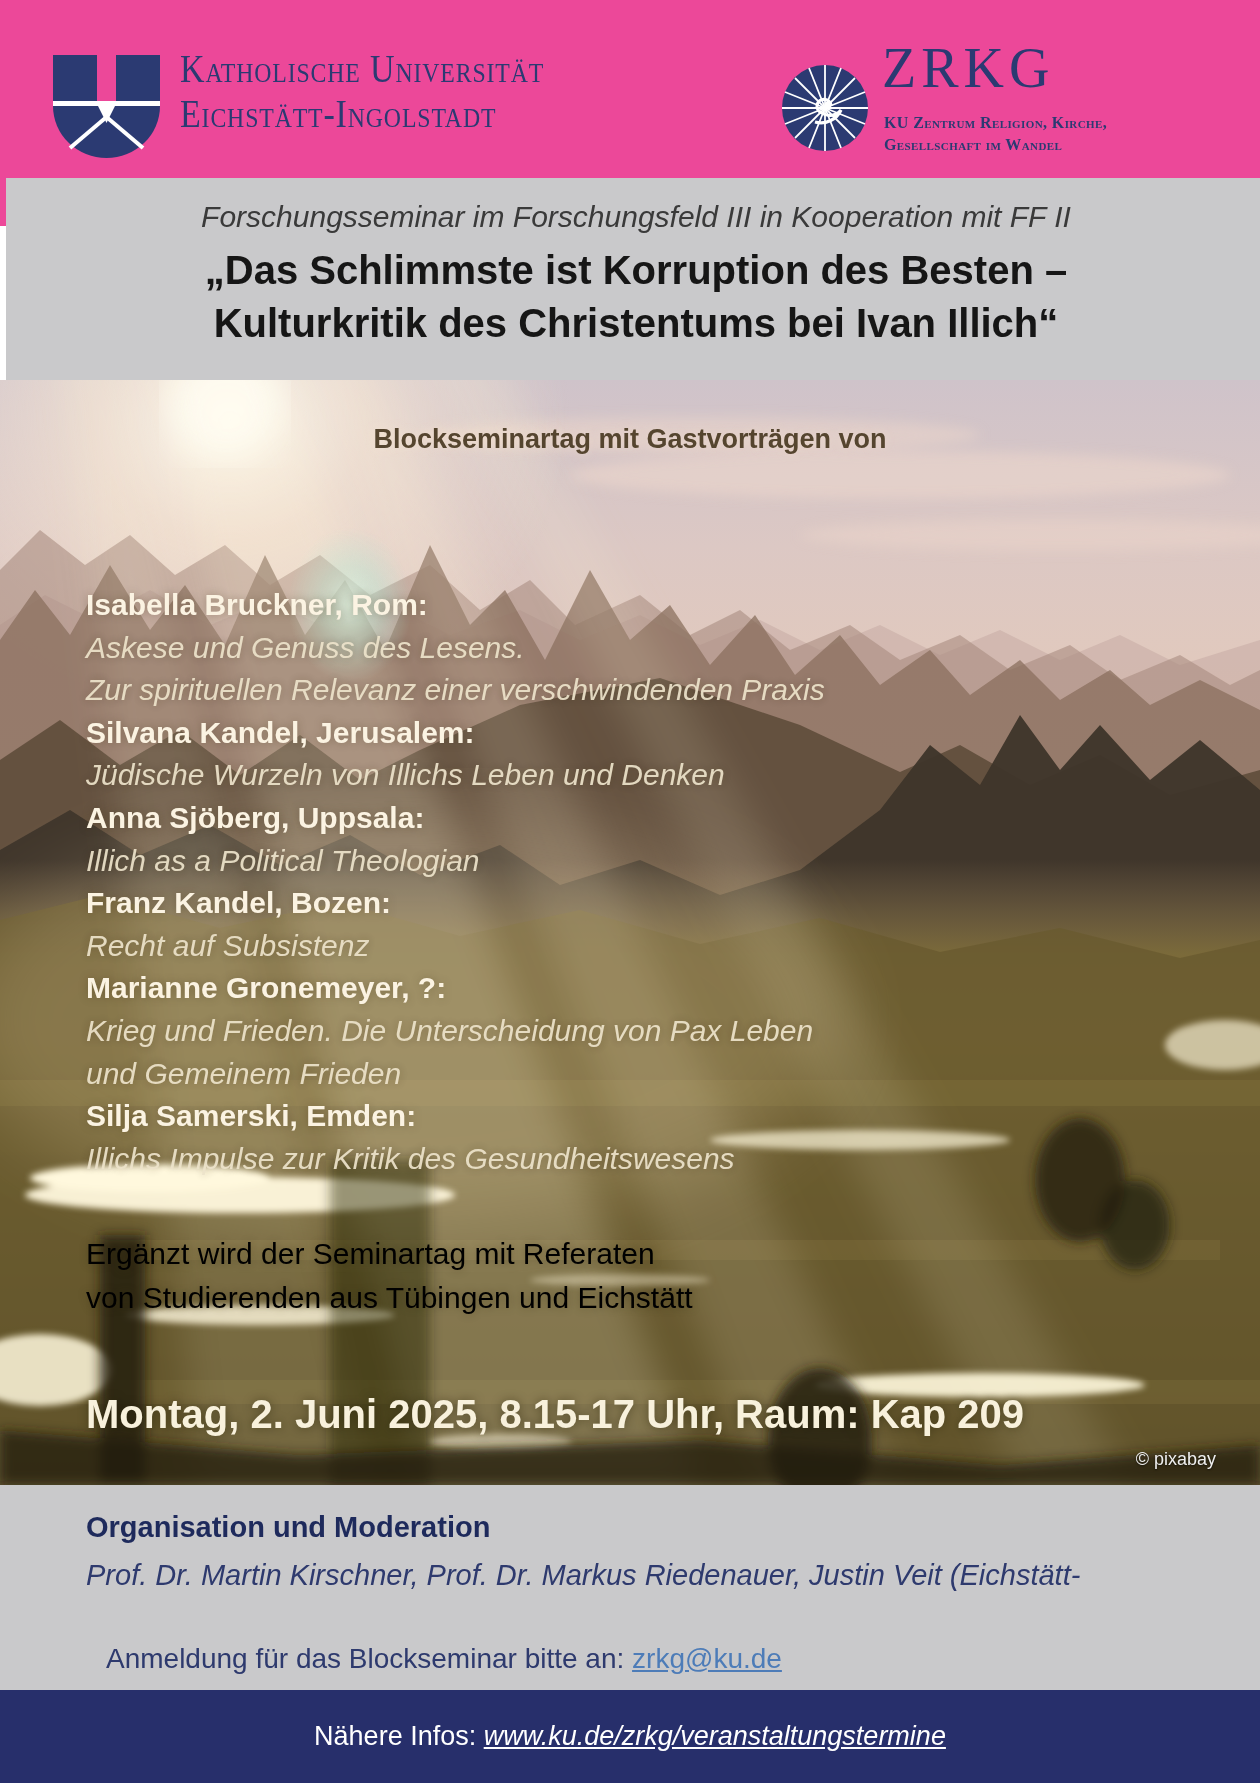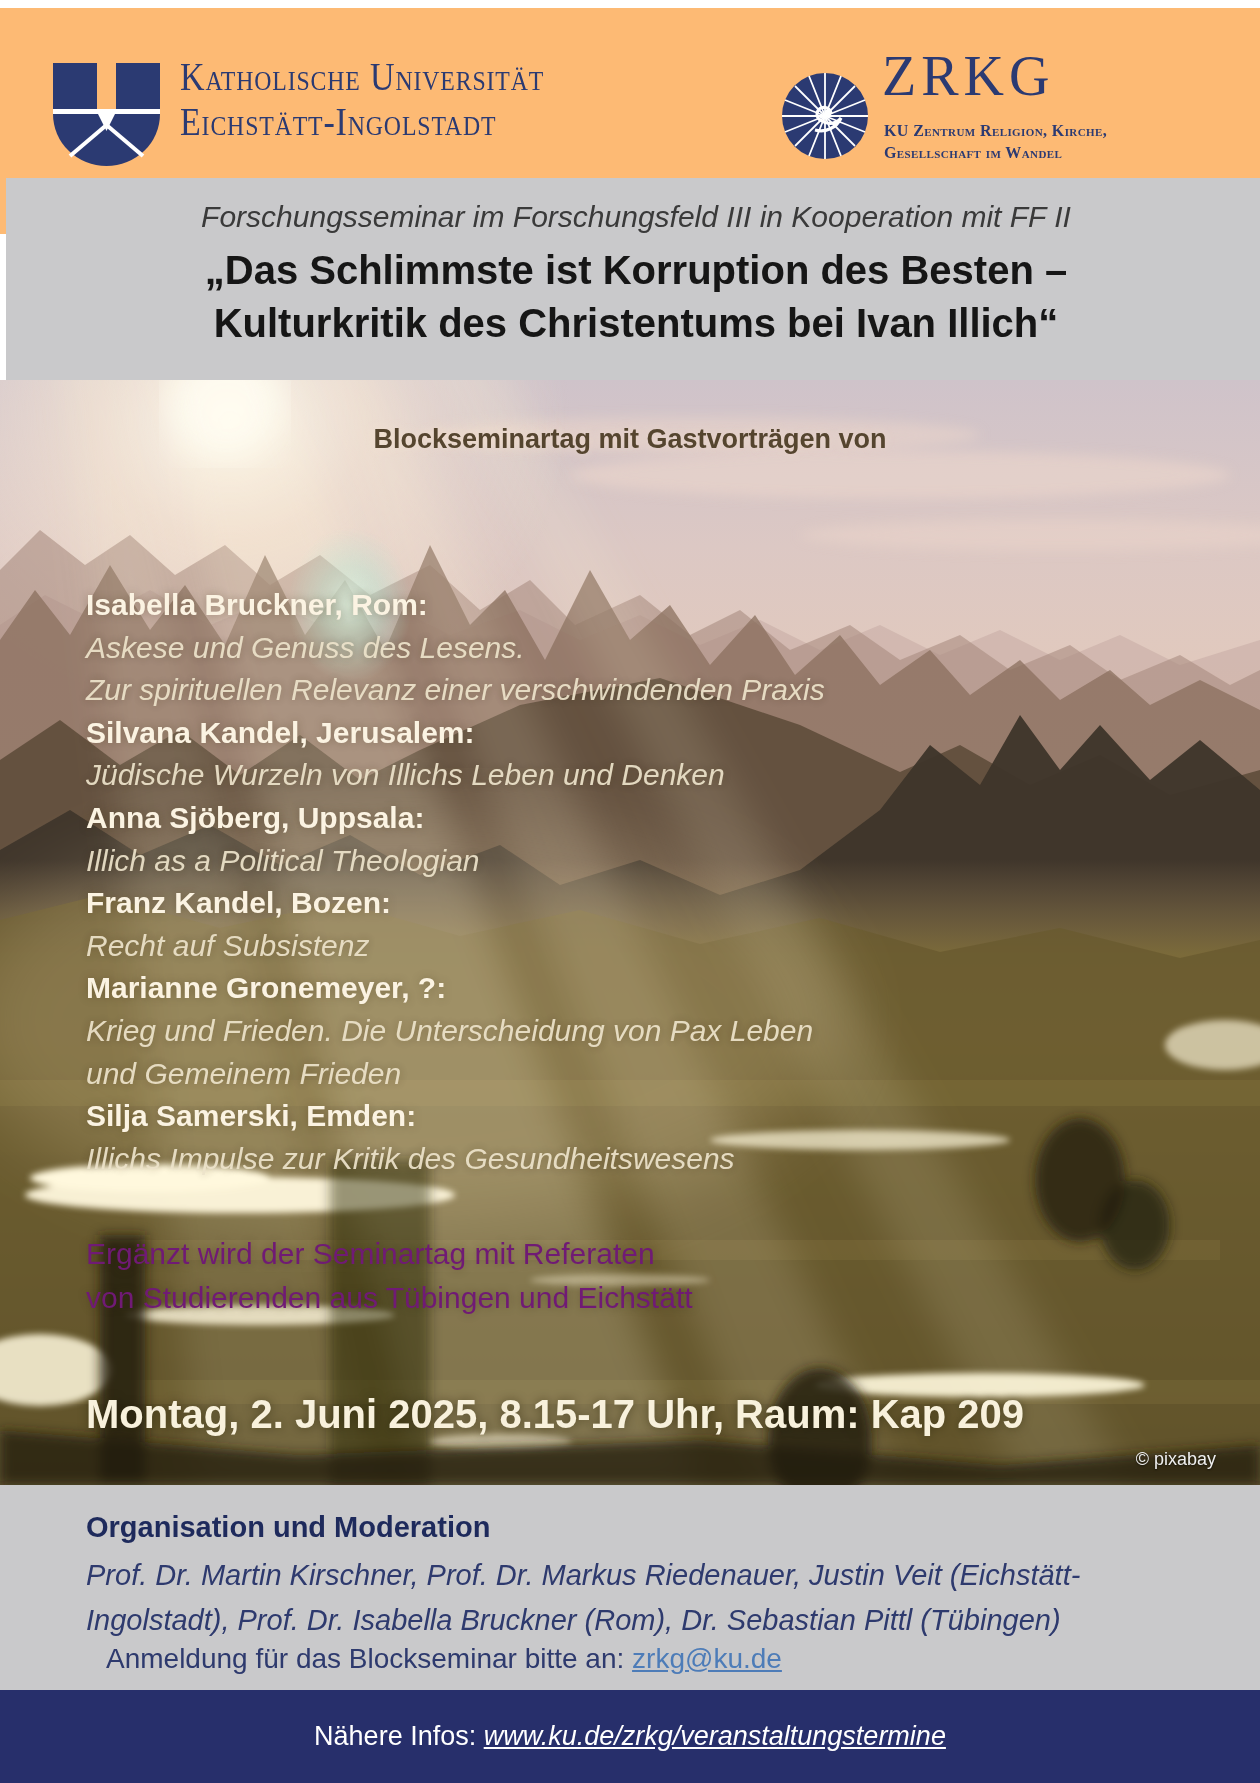--- a/index.html
+++ b/index.html
@@ -1,20 +1,20 @@
 <!DOCTYPE html>
 <html><head>
 <meta charset="utf-8">
 <style>
   html,body{margin:0;padding:0;background:#ffffff;}
   .poster{position:relative;width:1260px;height:1783px;overflow:hidden;
           font-family:"Liberation Sans",sans-serif;background:#ffffff;}
 
   
-  .header{position:absolute;left:0;top:8px;width:1260px;height:226px;background:#fdba74;}
+  .header{position:absolute;left:0;top:0;width:1260px;height:226px;background:#ec4899;}
   .ku-emblem{position:absolute;left:53px;top:55px;}
   .ku-name{position:absolute;left:180px;top:46px;color:#2b3a72;
            font-family:"Liberation Serif",serif;font-variant:small-caps;
            font-size:40px;line-height:45px;letter-spacing:1px;
            transform:scaleX(.85);transform-origin:left top;white-space:nowrap;}
   .zrkg-spiral{position:absolute;left:781px;top:50px;}
   .zrkg-name{position:absolute;left:882px;top:36px;color:#2b3a72;
              font-family:"Liberation Serif",serif;font-size:56px;letter-spacing:5px;}
   .zrkg-tag{position:absolute;left:884px;top:112px;color:#2b3a72;
             font-family:"Liberation Serif",serif;font-variant:small-caps;font-weight:bold;
@@ -30,21 +30,21 @@
   .photo{position:absolute;left:0;top:380px;width:1260px;height:1105px;overflow:hidden;}
   .photo svg.scene{position:absolute;left:0;top:0;}
   .photo-heading{position:absolute;left:0;top:44px;width:1260px;text-align:center;
                  font-size:27px;font-weight:bold;color:#55452f;
                  text-shadow:0 0 10px rgba(255,235,210,.35);}
   .speakers{position:absolute;left:86px;top:204px;font-size:30px;line-height:42.6px;
             text-shadow:0 0 8px rgba(70,55,25,.35);}
   .sp-name{font-weight:bold;color:#fbf3e2;}
   .sp-topic{font-style:italic;color:#ece2ca;opacity:.93;}
   .note{position:absolute;left:86px;top:852px;font-size:30px;line-height:43.5px;
-        color:#701a75;text-shadow:0 0 8px rgba(60,50,20,.4);}
+        color:#000000;text-shadow:0 0 8px rgba(60,50,20,.4);}
   .datetime{position:absolute;left:86px;top:1012px;font-size:40px;font-weight:bold;
             color:#f8f1dc;text-shadow:0 0 10px rgba(40,35,10,.5);white-space:nowrap;}
   .credit{position:absolute;right:44px;top:1069px;font-size:18px;color:#efefef;
           text-shadow:0 1px 2px rgba(0,0,0,.6);}
 
   
   .org-band{position:absolute;left:0;top:1485px;width:1260px;height:205px;
             background:#c9c9cb;color:#2e3a6e;}
   .org-heading{position:absolute;left:86px;top:26px;font-size:29px;font-weight:bold;color:#1e2a5c;}
   .org-lines{position:absolute;left:86px;top:68px;font-size:29px;font-style:italic;
@@ -242,21 +242,20 @@
     </div>
 
     <div class="datetime">Montag, 2. Juni 2025, 8.15-17 Uhr, Raum: Kap 209</div>
     <div class="credit">© pixabay</div>
   </div>
 
   <div class="org-band">
     <div class="org-heading">Organisation und Moderation</div>
     <div class="org-lines">
       <div>Prof. Dr. Martin Kirschner, Prof. Dr. Markus Riedenauer, Justin Veit (Eichstätt-</div>
-      <div>Ingolstadt), Prof. Dr. Isabella Bruckner (Rom), Dr. Sebastian Pittl (Tübingen)</div>
     </div>
     <div class="register">
       <span>Anmeldung für das Blockseminar bitte an: </span><a href="#">zrkg@ku.de</a>
     </div>
   </div>
 
   <div class="footer">
     <div class="line">
       <span>Nähere Infos: </span><a href="#">www.ku.de/zrkg/veranstaltungstermine</a>
     </div>

